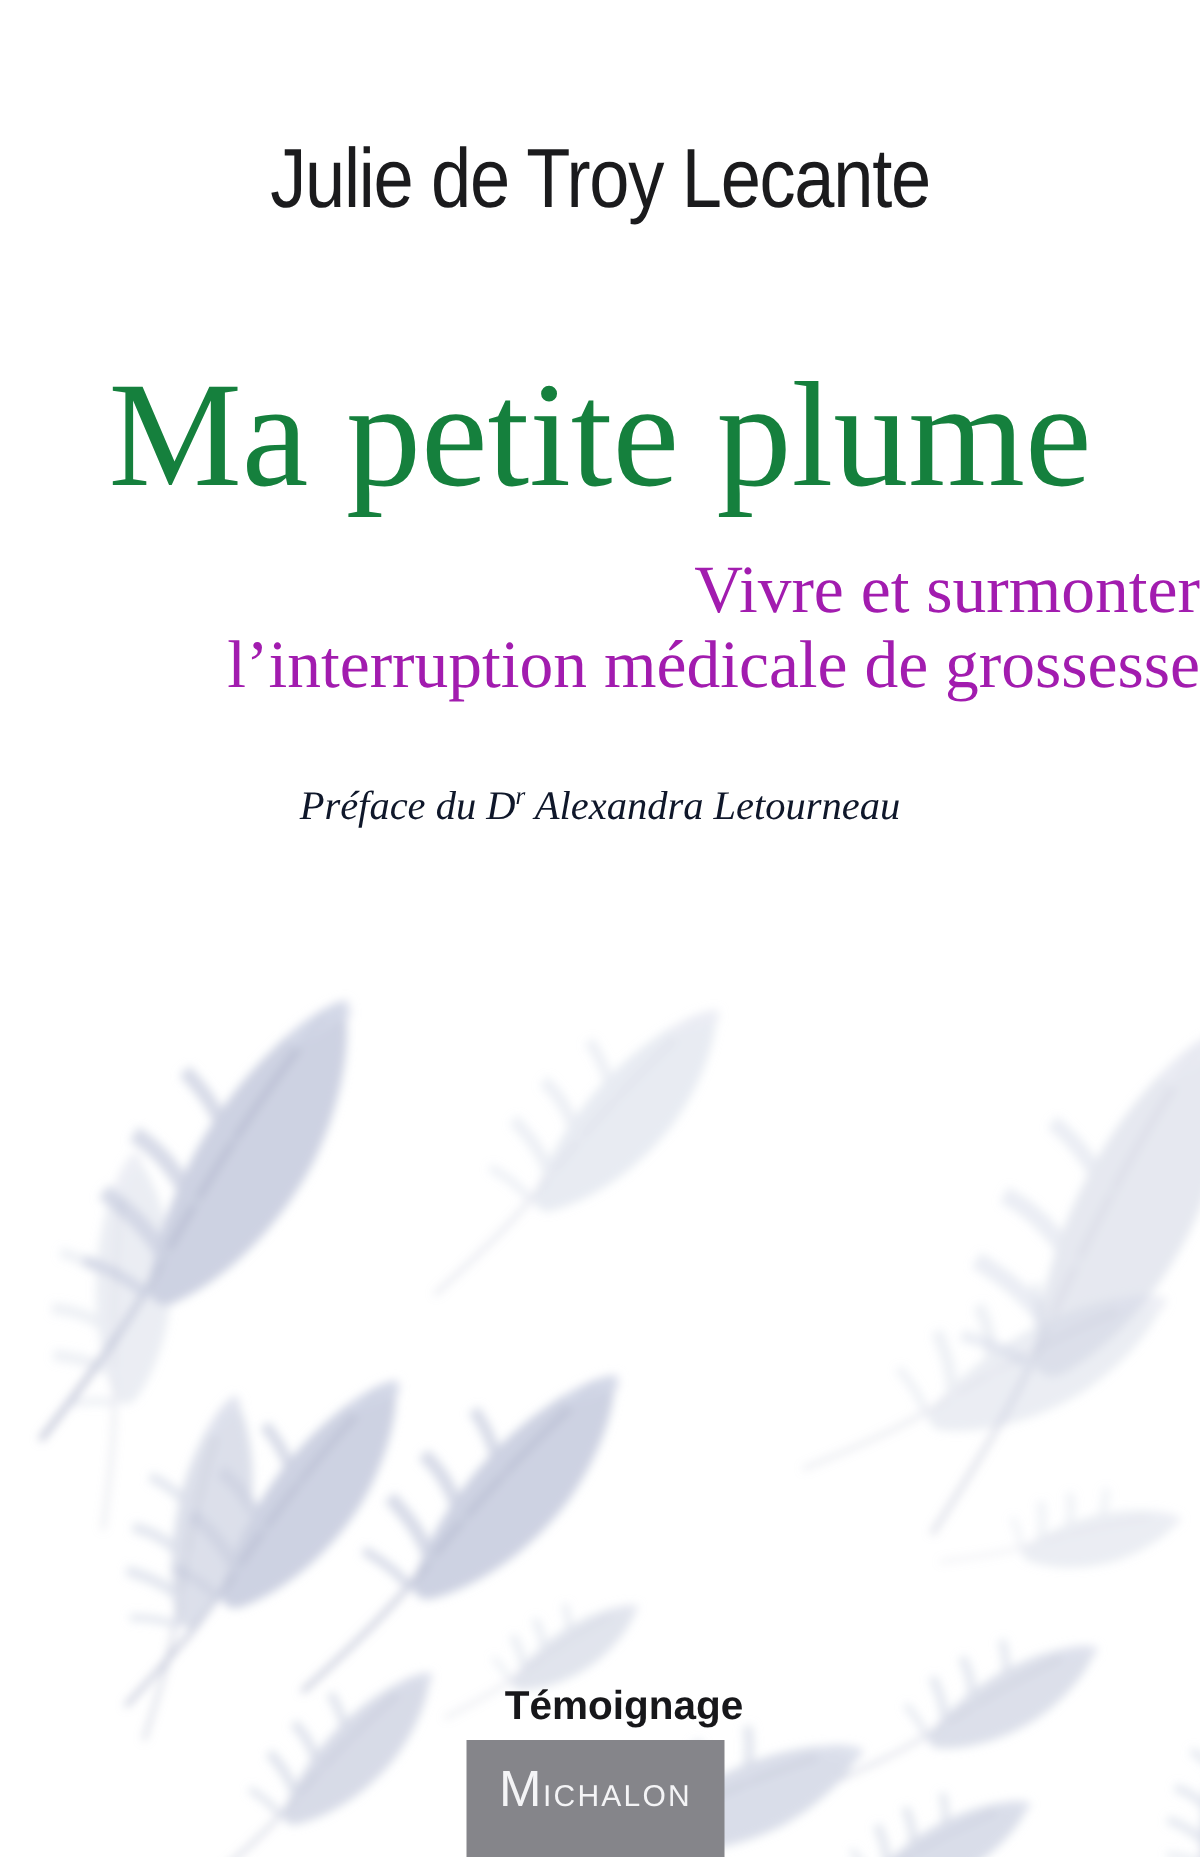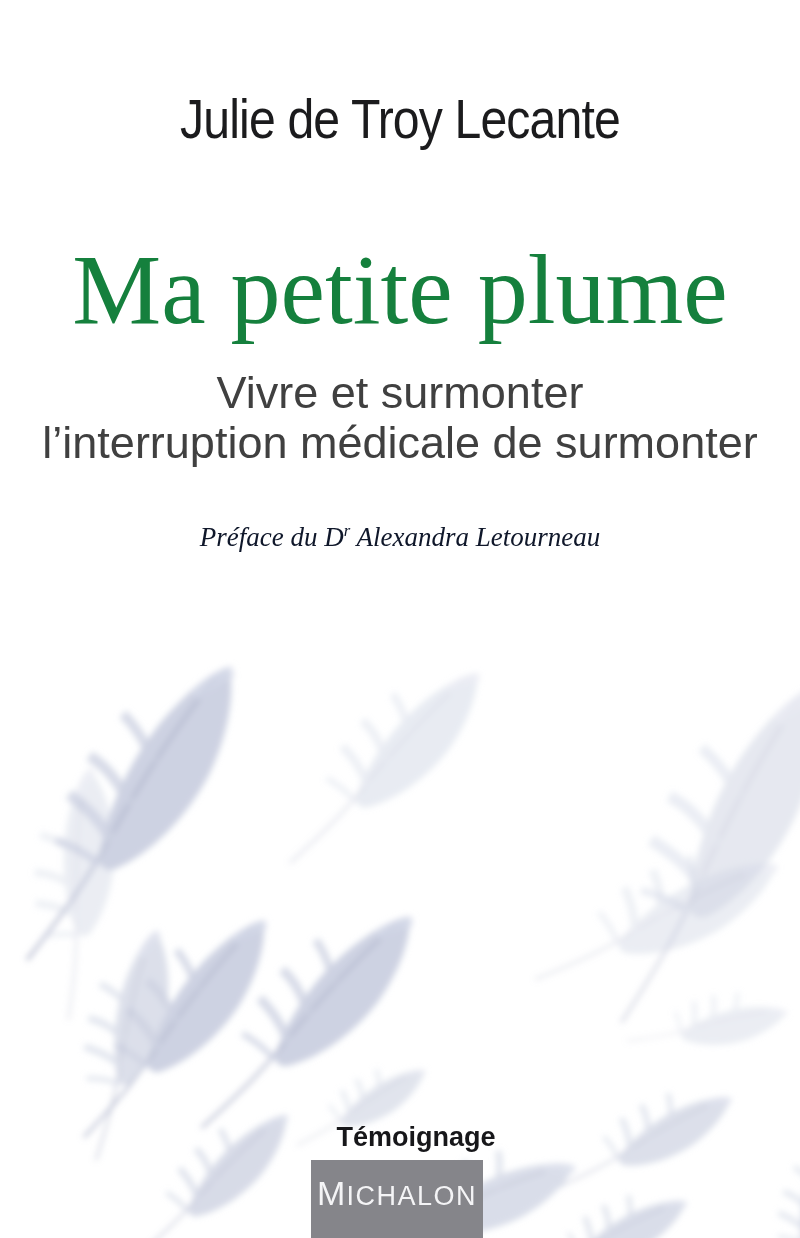--- a/index.html
+++ b/index.html
@@ -15,44 +15,44 @@
     position:absolute;top:86px;left:0;width:100%;text-align:center;
     font-size:56px;font-weight:normal;color:#1b1b1d;letter-spacing:-1px;
     transform:scaleX(.86);transform-origin:50% 50%;white-space:nowrap;
   }
   .title{
     position:absolute;top:238px;left:0;width:100%;text-align:center;
     font-family:"Liberation Serif",serif;font-size:100px;line-height:104px;
     color:#15803d;white-space:nowrap;
   }
   .subtitle{
-    position:absolute;top:368px;left:0;width:100%;text-align:center;
-    font-family:Liberation Sans, sans-serif;font-size:45px;line-height:50px;
-    color:#404040;
+    position:absolute;top:368px;left:0;width:100%;text-align:right;
+    font-family:Liberation Serif, serif;font-size:45px;line-height:50px;
+    color:#a21caf;
   }
   .preface{
     position:absolute;top:522px;left:0;width:100%;text-align:center;
     font-family:"Liberation Serif",serif;font-style:italic;font-size:27px;
     color:#0f172a;white-space:nowrap;
   }
   .preface sup{font-size:.62em;line-height:0;}
   .category{
     position:absolute;top:1122px;left:16px;width:100%;text-align:center;
     font-size:27px;font-weight:bold;color:#17171a;letter-spacing:0;
   }
   .publisher-box{
     position:absolute;left:311px;top:1160px;width:172px;height:78px;
     background:#85858a;color:#f4f4f6;text-align:center;
   }
   .publisher-wordmark{
     display:block;margin-top:14px;white-space:nowrap;
     font-family:"Liberation Sans",sans-serif;font-weight:normal;
   }
   .publisher-wordmark .initial{font-size:34px;letter-spacing:1px;}
-  .publisher-wordmark .rest{font-size:27px;letter-spacing:1.5px;}
+  .publisher-wordmark .rest{font-size:20px;letter-spacing:1.5px;}
 </style>
 </head>
 <body>
 
 <div class="cover">
 
   <svg class="feathers" viewBox="0 0 800 1238" xmlns="http://www.w3.org/2000/svg" aria-hidden="true">
     <defs>
       <filter id="soften" x="-60%" y="-60%" width="220%" height="220%">
         <feGaussianBlur stdDeviation="3.2"></feGaussianBlur>
@@ -85,21 +85,21 @@
       <use href="#feather" transform="translate(735,1155) rotate(-15) scale(0.6)" opacity=".7"></use>
     </g>
   </svg>
 
   <div class="author">Julie de Troy Lecante</div>
 
   <div class="title">Ma petite plume</div>
 
   <div class="subtitle">
     <div>Vivre et surmonter</div>
-    <div>l’interruption médicale de surmonter</div>
+    <div>l’interruption médicale de grossesse</div>
   </div>
 
   <div class="preface"><span>Préface du D</span><sup>r</sup><span> Alexandra Letourneau</span></div>
 
   <div class="category">Témoignage</div>
 
   <div class="publisher-box">
     <span class="publisher-wordmark"><span class="initial">M</span><span class="rest">ICHALON</span></span>
   </div>
 

